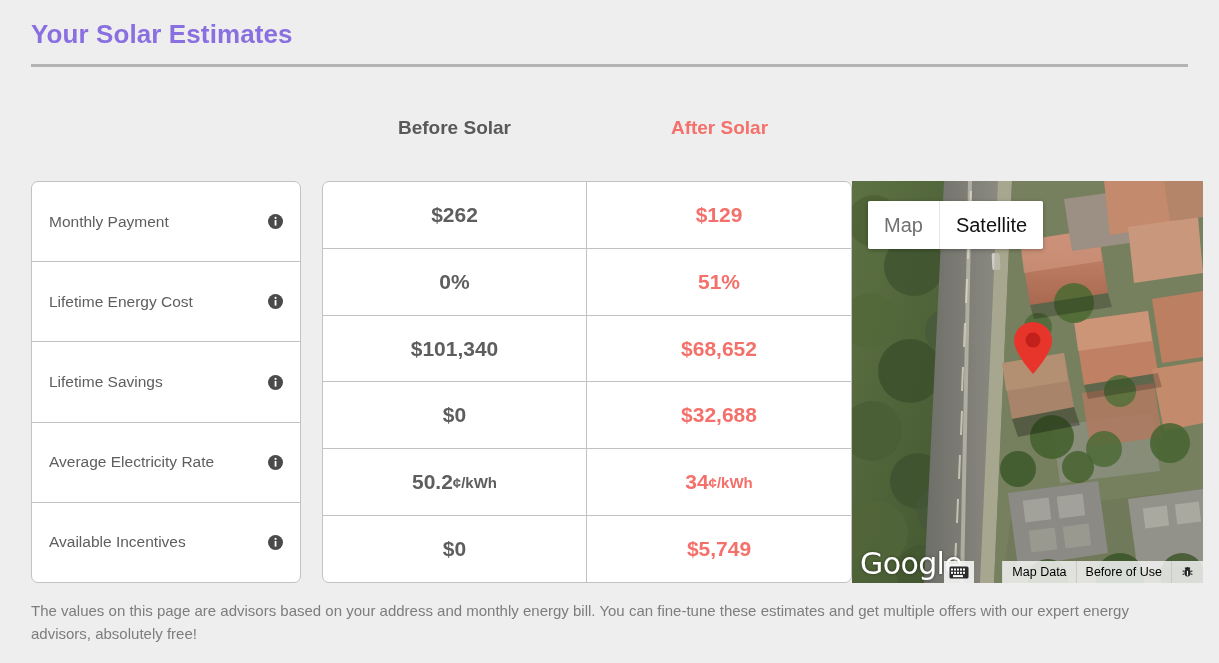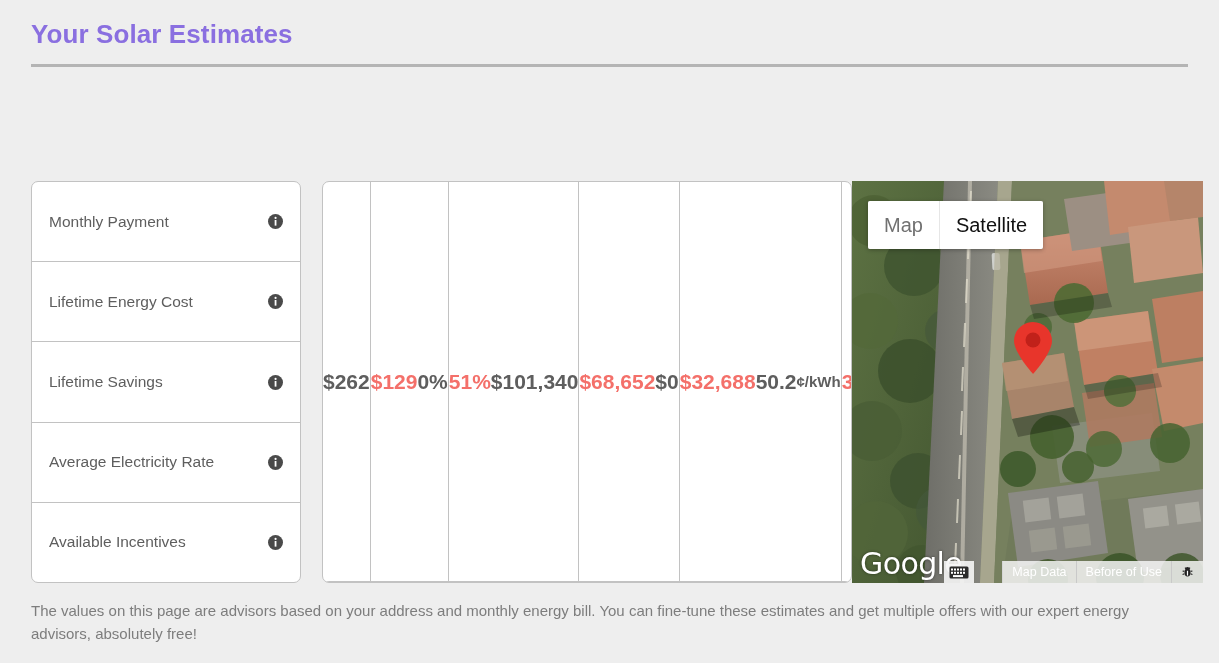--- a/index.html
+++ b/index.html
@@ -82,21 +82,21 @@
     display: flex;
     flex-direction: column;
   }
 
   .spacer-gap { flex: 0 0 21px; }
 
   .values-card {
     width: 530px;
     flex: 0 0 530px;
     display: flex;
-    flex-direction: row;
+    flex-direction: column;
   }
 
   .row {
     flex: 1 1 0;
     display: flex;
     align-items: center;
     border-bottom: 1px solid #c2c2c2;
     min-height: 0;
   }
   .row:last-child { border-bottom: none; }
@@ -198,21 +198,21 @@
     bottom: 0;
     height: 22px;
     display: flex;
     align-items: center;
     background: rgba(245,245,245,0.85);
     z-index: 6;
     border-left: 1px solid #d6d6d6;
   }
   .footer-item {
     font-size: 12.5px;
-    color: #ffffff;
+    color: #000000;
     padding: 0 9px;
     line-height: 22px;
     white-space: nowrap;
     border-right: 1px solid #c9c9c9;
     cursor: pointer;
   }
   .footer-item:last-child { border-right: none; }
 
   .kbd-btn {
     position: absolute;
@@ -240,20 +240,24 @@
   }
 </style>
 </head>
 <body>
 
 <div class="page">
 
   <div class="page-title">Your Solar Estimates</div>
   <div class="title-divider"></div>
 
+  <div class="col-headers">
+    <div class="col-header before">Before Solar</div>
+    <div class="col-header after">After Solar</div>
+  </div>
 
   <div class="table-wrap">
 
     <div class="card labels-card" id="labels-card">
         <div class="row label-row">
           <span class="label-text">Monthly Payment</span>
           <svg class="info-icon" viewBox="0 0 16 16">
             <circle cx="8" cy="8" r="8" fill="#4a4a4a"></circle>
             <rect x="7.1" y="6.4" width="1.9" height="6" fill="#ffffff"></rect>
             <circle cx="8.05" cy="4.2" r="1.15" fill="#ffffff"></circle>

